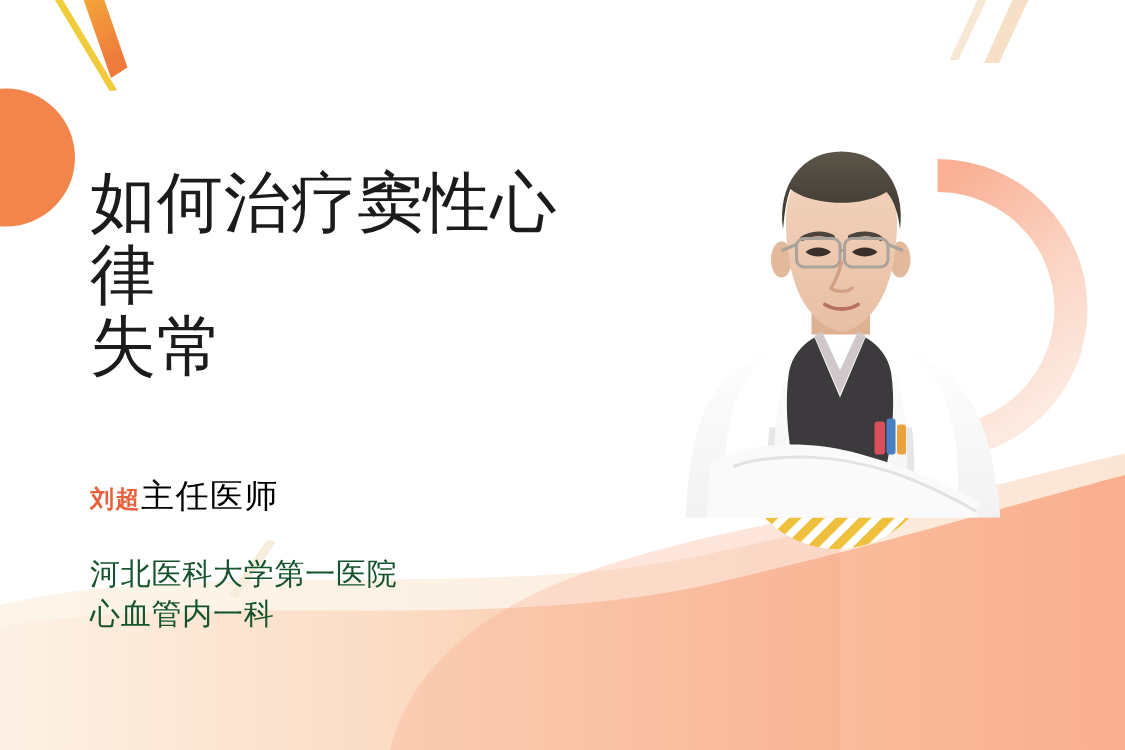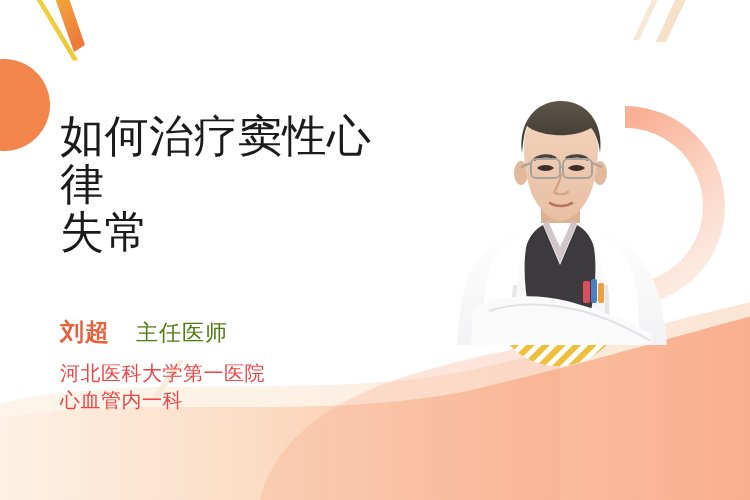--- a/index.html
+++ b/index.html
@@ -54,38 +54,38 @@
     margin: 0;
     white-space: pre-line;
     max-width: 350px;
   }
 
   #byline {
     margin-top: 60px;
     white-space: nowrap;
   }
   #doctor-name {
-    font-size: 24px;
+    font-size: 16px;
     font-weight: bold;
     color: #E8613C;
     letter-spacing: 1px;
   }
   #doctor-rank {
     font-size: 22px;
     font-weight: 400;
-    color: #4d7c0f;
+    color: #000000;
     letter-spacing: 1px;
-    margin-left: 26px;
+    margin-left: 0;
   }
 
   #affiliation {
-    margin-top: 12px;
+    margin-top: 24px;
     font-size: 20px;
     line-height: 27px;
-    color: #ef4444;
+    color: #14532d;
     letter-spacing: 0.5px;
     white-space: pre-line;
   }
 </style>
 </head>
 <body>
 
 <div id="card">
 
   <svg class="layer" viewBox="0 0 750 500" width="750" height="500" xmlns="http://www.w3.org/2000/svg">

